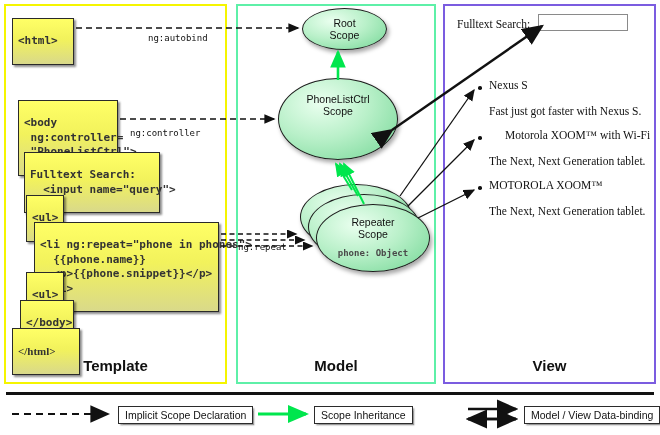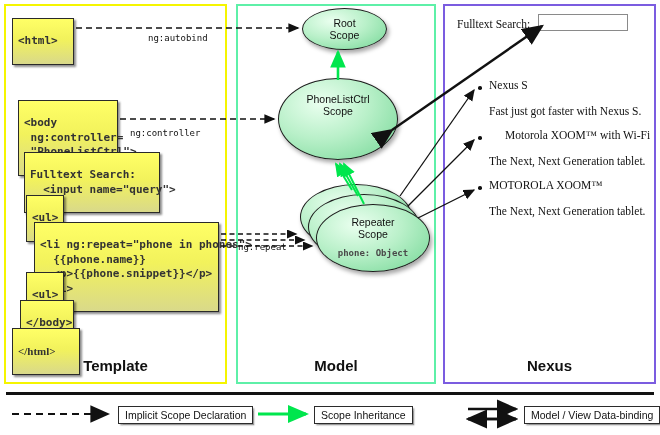--- a/index.html
+++ b/index.html
@@ -150,21 +150,21 @@
 
   <div class="col" id="col-template">
     <div class="col-label">Template</div>
   </div>
 
   <div class="col" id="col-model">
     <div class="col-label">Model</div>
   </div>
 
   <div class="col" id="col-view">
-    <div class="col-label">Nexus</div>
+    <div class="col-label">View</div>
   </div>
 
   <div class="codebox" style="left:12px; top:18px; width:62px;">&lt;html&gt;</div>
 
   <div class="codebox" style="left:18px; top:100px; width:100px;">&lt;body
  ng:controller=
  "PhoneListCtrl"&gt;</div>
 
   <div class="codebox" style="left:24px; top:152px; width:136px;">Fulltext Search:
   &lt;input name="query"&gt;</div>

